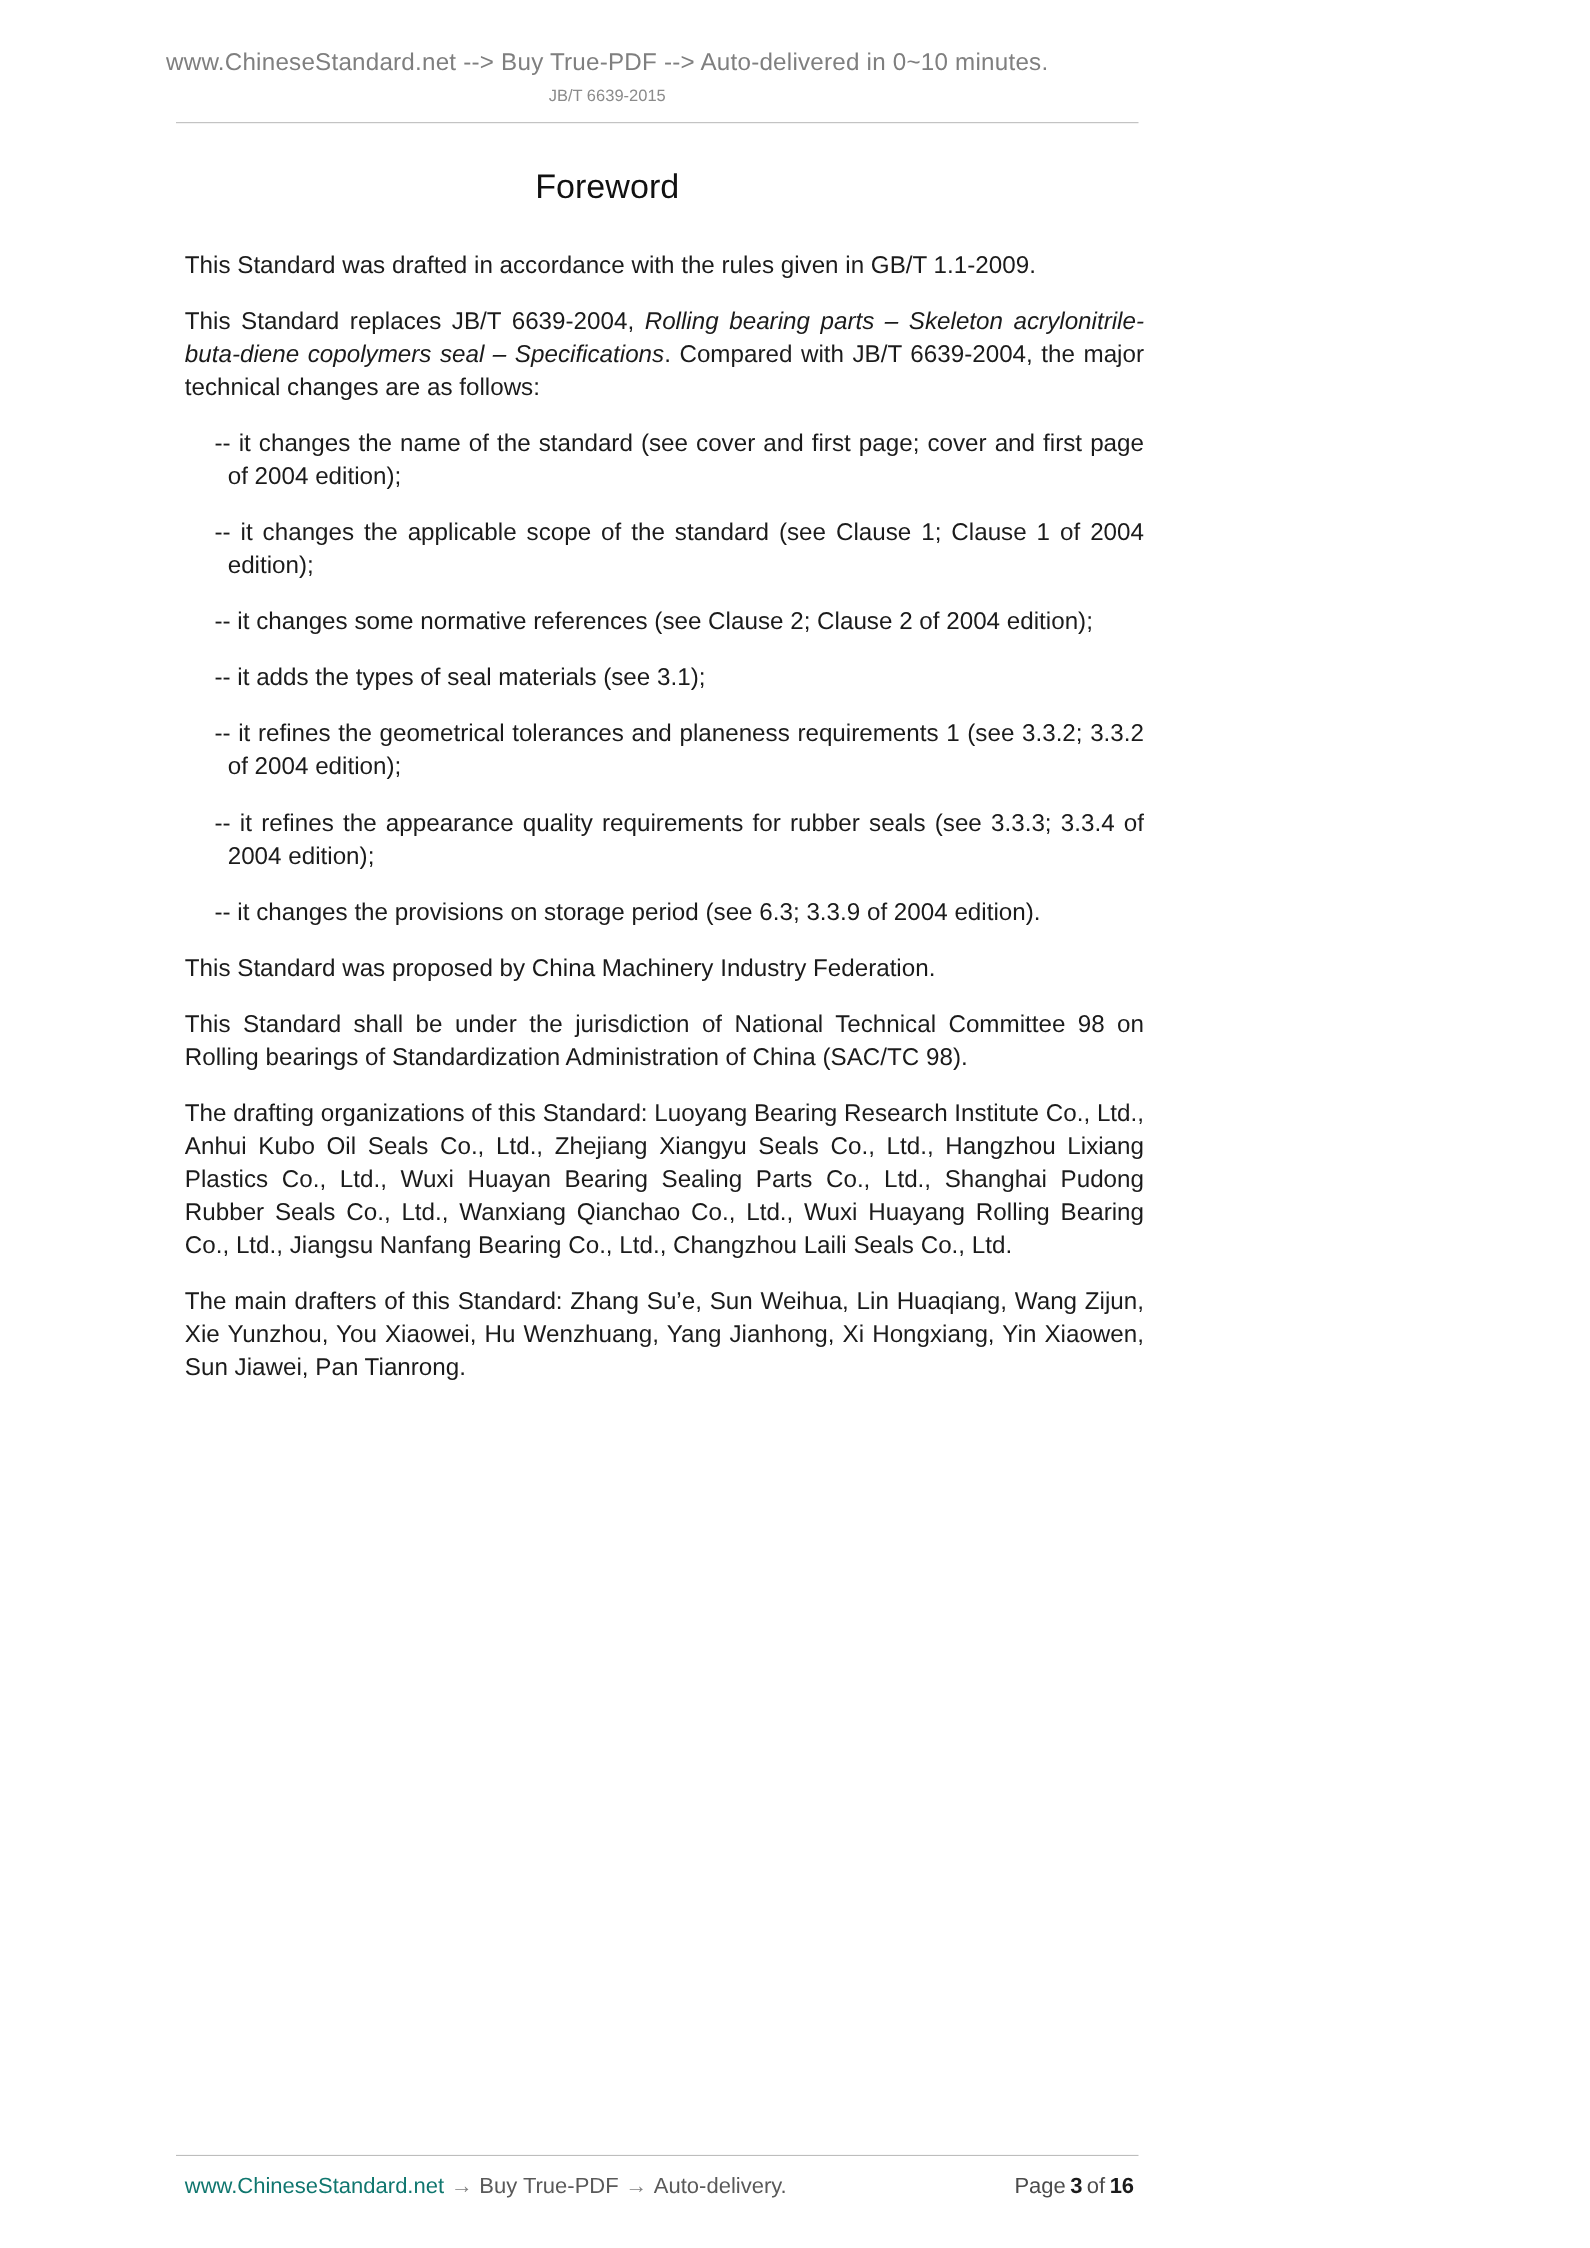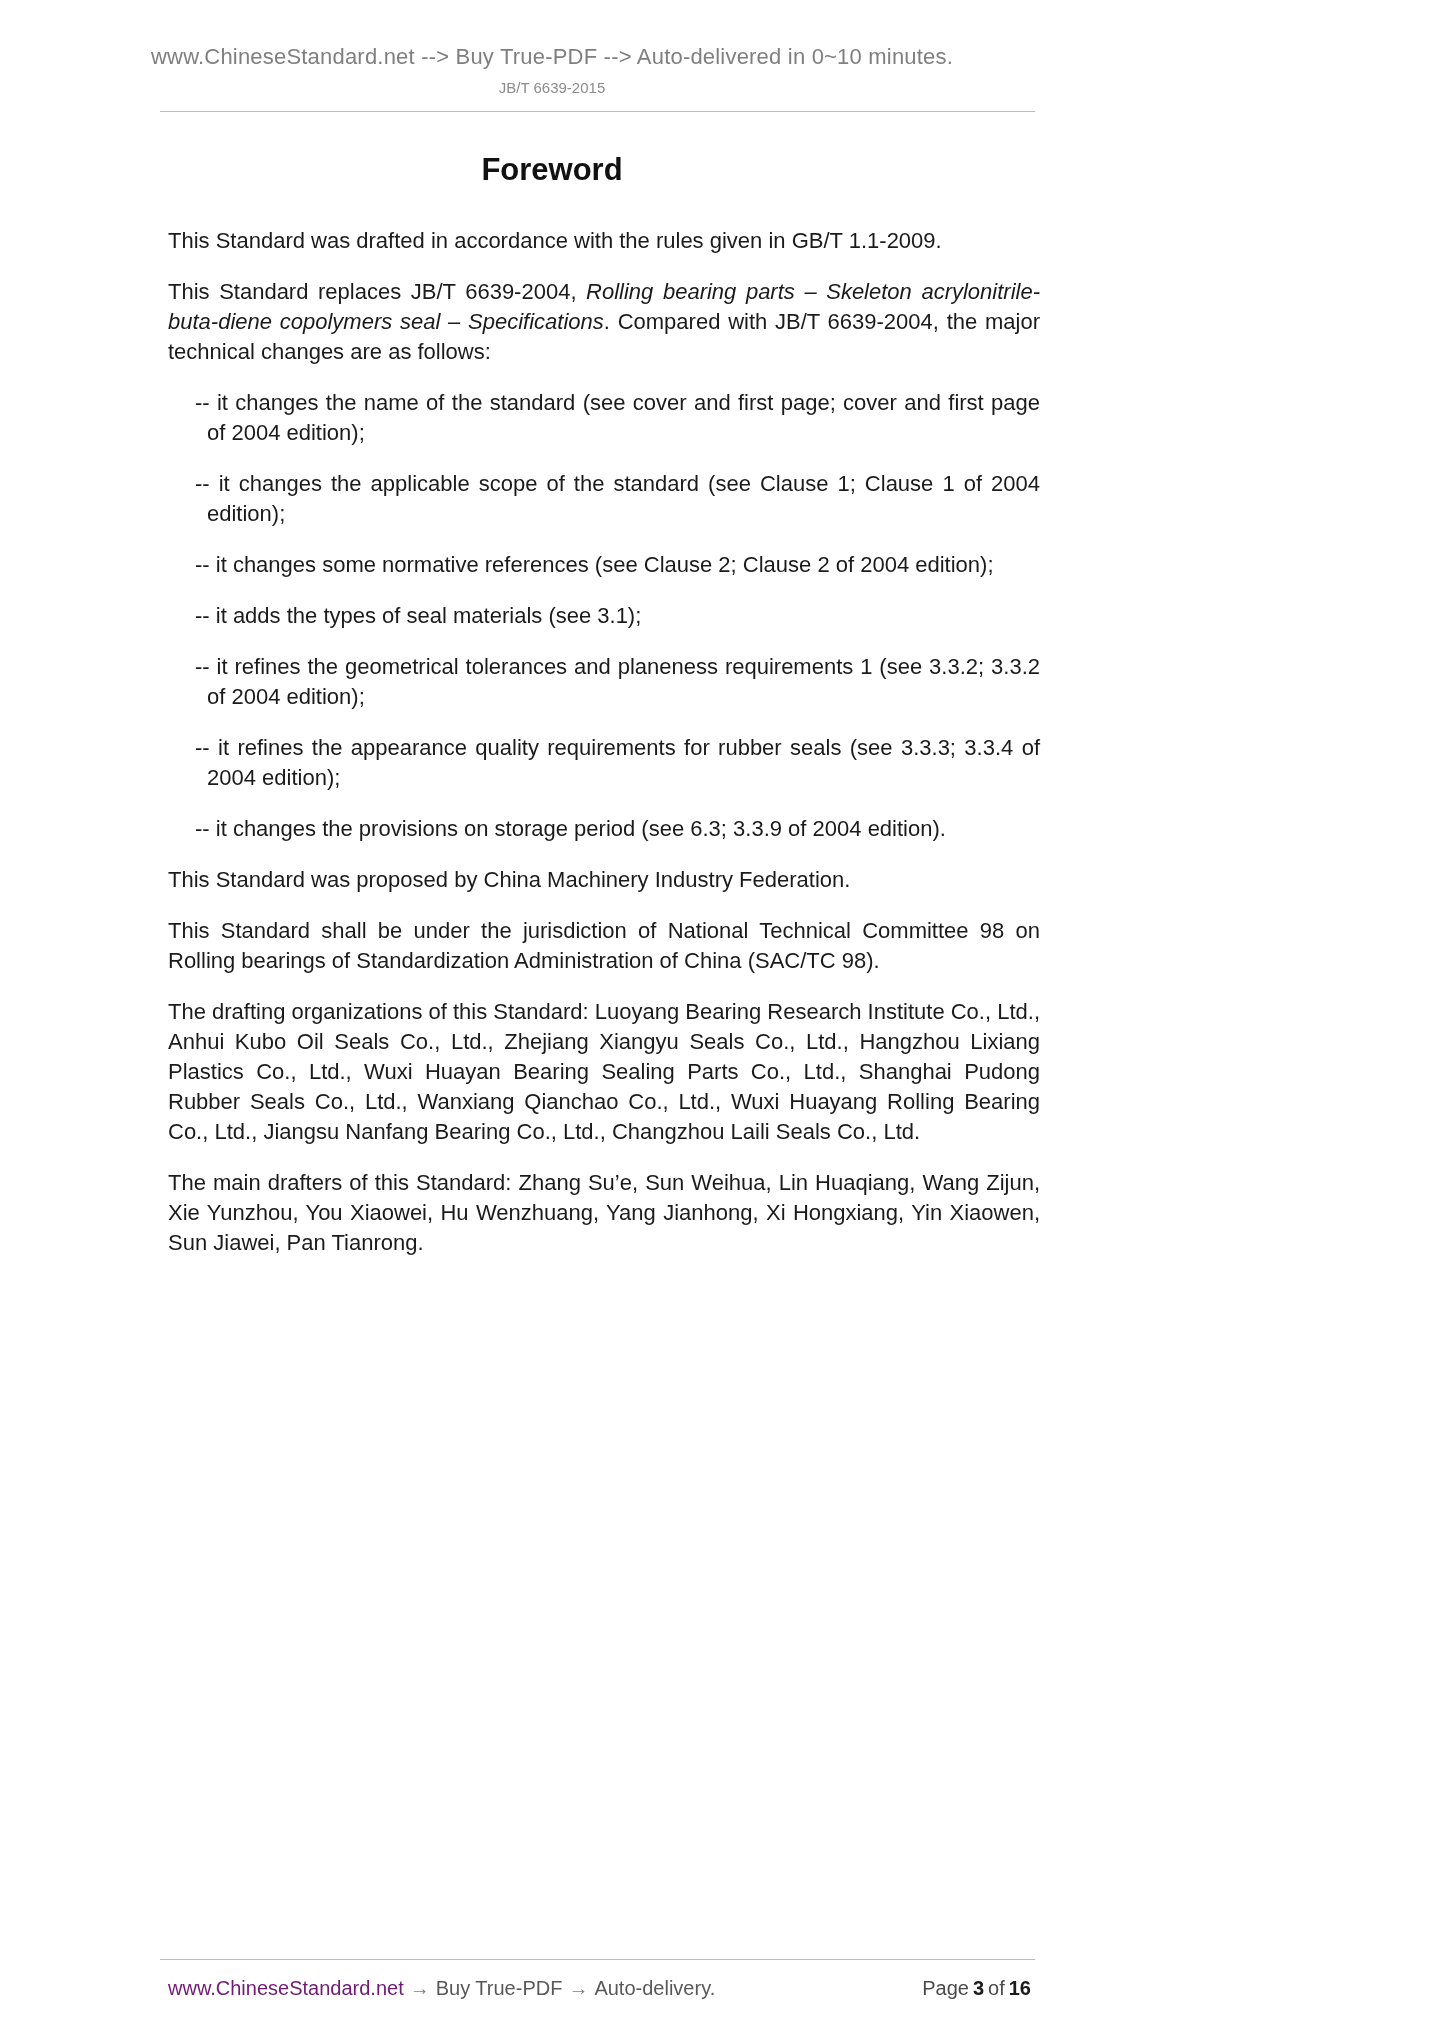--- a/index.html
+++ b/index.html
@@ -42,21 +42,21 @@
   }
   .header-rule {
     margin-top: 15px;
   }
   
   .title {
     width: 1104px;
     margin: 40px 0 0 0;
     text-align: center;
     font-size: 31px;
-    font-weight: bold;
+    font-weight: normal;
     color: #111111;
   }
   
   .content {
     margin-left: 168px;
     width: 872px;
     font-size: 22px;
     line-height: 30px;
     text-align: justify;
   }
@@ -83,21 +83,21 @@
   .footer-row {
     margin: 17px 0 44px 168px;
     width: 867px;
     display: flex;
     justify-content: space-between;
     align-items: baseline;
     font-size: 20px;
     color: #595959;
   }
   .footer-link {
-    color: #701a75;
+    color: #0f766e;
     text-decoration: none;
   }
   .footer-arrow {
     color: #7f7f7f;
     padding: 0 6px;
   }
   .page-indicator {
     color: #4a4a4a;
   }
   .page-num {

